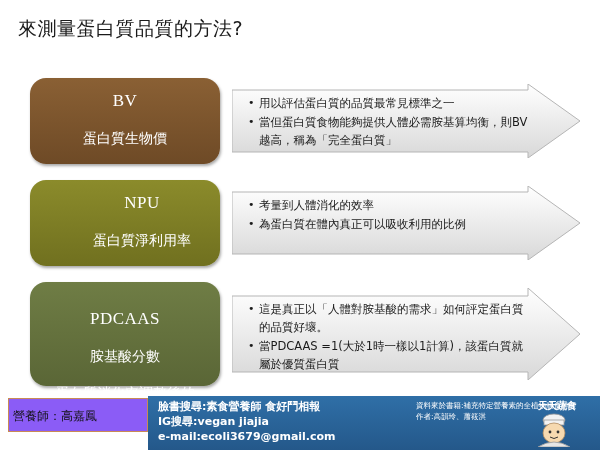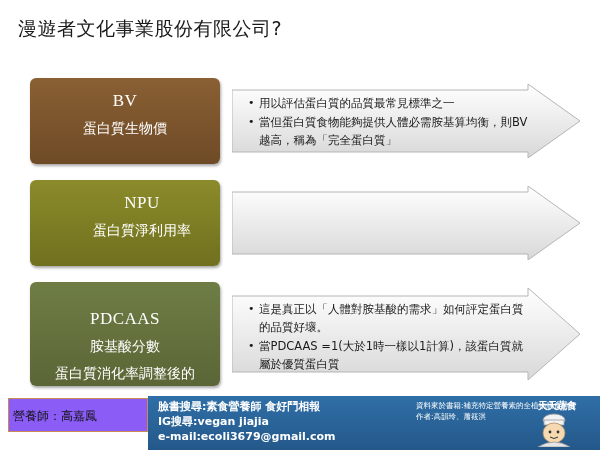--- a/index.html
+++ b/index.html
@@ -41,38 +41,38 @@
   .row3 { top: 282px; }
   .row3 { height: 104px; }
 
   
   .leftbox {
     position: absolute;
     left: 30px;
     top: 0;
     width: 190px;
     height: 86px;
-    border-radius: 6px;
+    border-radius: 16px;
     color: #ffffff;
     text-align: center;
     box-sizing: border-box;
     padding-top: 10px;
     box-shadow: 1px 2px 3px rgba(0,0,0,0.35);
   }
   .row3 .leftbox { height: 104px; padding-top: 24px; }
   .leftbox .big {
     font-size: 17px;
     line-height: 25px;
     font-family: "Liberation Serif", "DejaVu Serif", serif;
     letter-spacing: 0.5px;
   }
   .leftbox .sub {
     font-size: 14px;
     line-height: 23px;
-    margin-top: 4px;
+    margin-top: 14px;
   }
   .box-brown { background: linear-gradient(to bottom, #8a6034, #6e4a26); }
   .box-olive { background: linear-gradient(to bottom, #8b8b2b, #70701f); padding-left: 34px; }
   .box-green { background: linear-gradient(to bottom, #6f7d45, #5a6636); }
 
   
   .arrow {
     position: absolute;
     left: 232px;
     top: 6px;
@@ -181,21 +181,21 @@
     top: 14px;
     width: 44px;
     height: 36px;
   }
 </style>
 </head>
 <body>
 
 <div class="slide">
 
-  <div class="title">漫遊者文化事業股份有限公司?</div>
+  <div class="title">來測量蛋白質品質的方法?</div>
 
   <div class="row row1">
     <div class="arrow">
       <svg width="348" height="74" viewBox="0 0 348 74">
         <defs>
           <linearGradient id="g1" x1="0" y1="0" x2="0" y2="1">
             <stop offset="0%" stop-color="#ffffff"></stop>
             <stop offset="100%" stop-color="#d8d8d8"></stop>
           </linearGradient>
         </defs>
@@ -212,20 +212,26 @@
       <div class="big">BV</div>
       <div class="sub">蛋白質生物價</div>
     </div>
   </div>
 
   <div class="row row2">
     <div class="arrow">
       <svg width="348" height="74" viewBox="0 0 348 74">
         <polygon points="0,6 296,6 296,0 348,37 296,74 296,68 0,68" fill="url(#g1)" stroke="#b5b5b5" stroke-width="1"></polygon>
       </svg>
+    </div>
+    <div class="bullets">
+      <ul>
+        <li>考量到人體消化的效率</li>
+        <li>為蛋白質在體內真正可以吸收利用的比例</li>
+      </ul>
     </div>
     <div class="leftbox box-olive">
       <div class="big">NPU</div>
       <div class="sub">蛋白質淨利用率</div>
     </div>
   </div>
 
   <div class="row row3">
     <div class="arrow">
       <svg width="348" height="92" viewBox="0 0 348 92">

